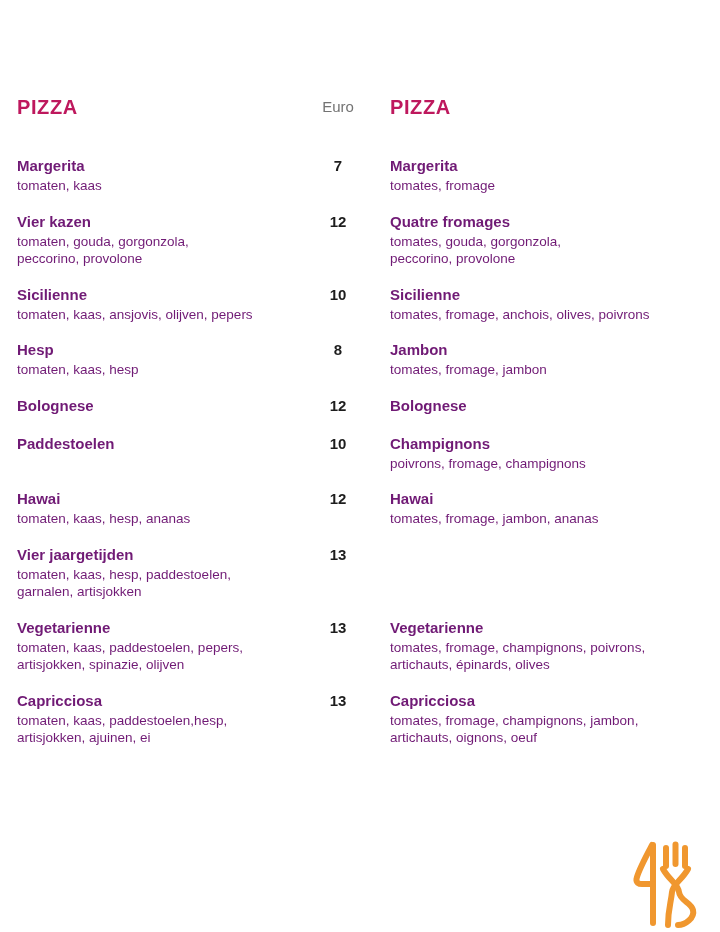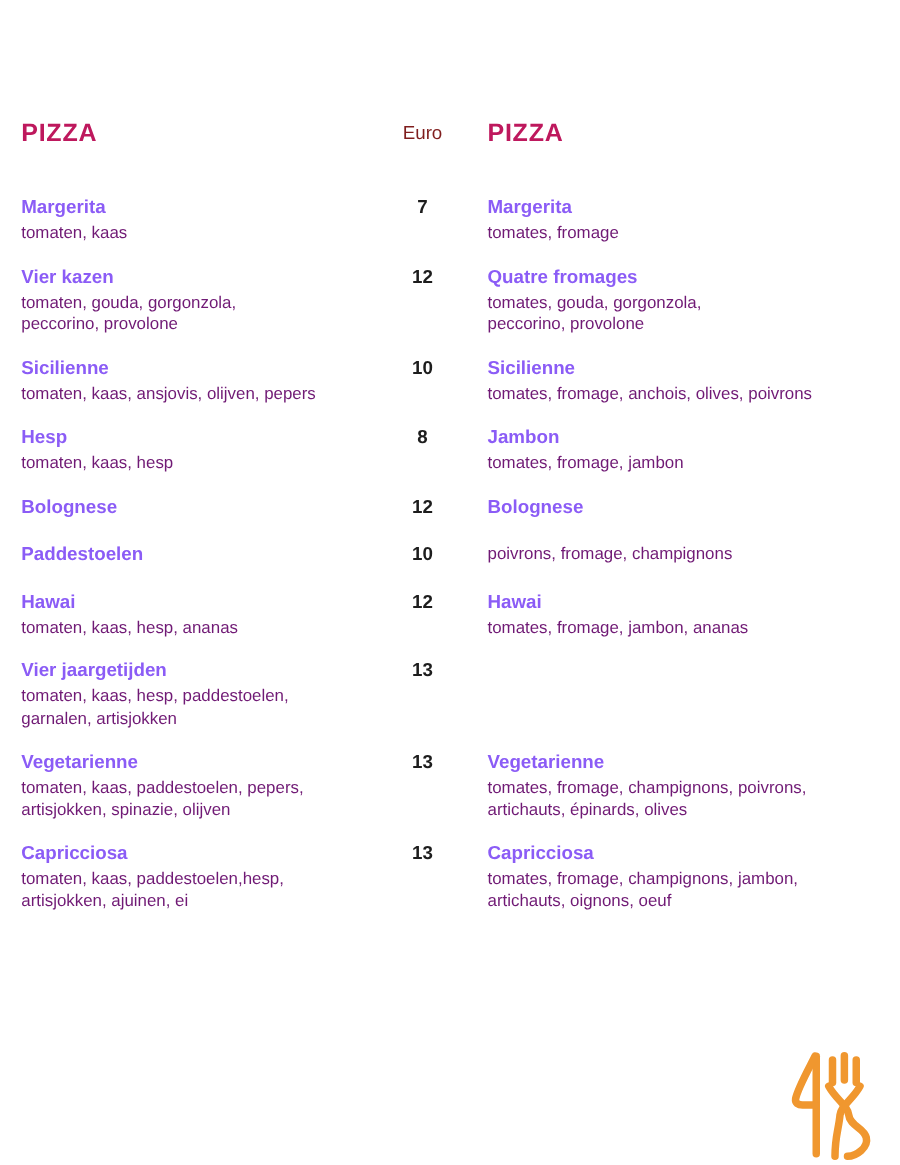--- a/index.html
+++ b/index.html
@@ -27,29 +27,29 @@
   .heading {
     font-size: 20px;
     font-weight: bold;
     color: #be185d;
     letter-spacing: 0.6px;
     line-height: 24px;
   }
   .euro-heading {
     font-size: 15px;
     font-weight: normal;
-    color: #7f1d1d;
+    color: #737373;
     text-align: center;
     line-height: 24px;
   }
   .fr-cell { padding-left: 32px; }
   .item-name {
     font-size: 15px;
     font-weight: bold;
-    color: #8b5cf6;
+    color: #701a75;
     line-height: 19px;
     margin-bottom: 2px;
   }
   .item-ing {
     font-size: 13.5px;
     color: #701a75;
     line-height: 17.5px;
     white-space: pre-line;
   }
   .price-cell {
@@ -140,20 +140,21 @@
         <div class="item-ing"></div>
       </div>
     </div>
 
     <div class="row">
       <div>
         <div class="item-name">Paddestoelen</div>
       </div>
       <div class="price-cell">10</div>
       <div class="fr-cell">
+        <div class="item-name">Champignons</div>
         <div class="item-ing">poivrons, fromage, champignons</div>
       </div>
     </div>
 
     <div class="row">
       <div>
         <div class="item-name">Hawai</div>
         <div class="item-ing">tomaten, kaas, hesp, ananas</div>
       </div>
       <div class="price-cell">12</div>

